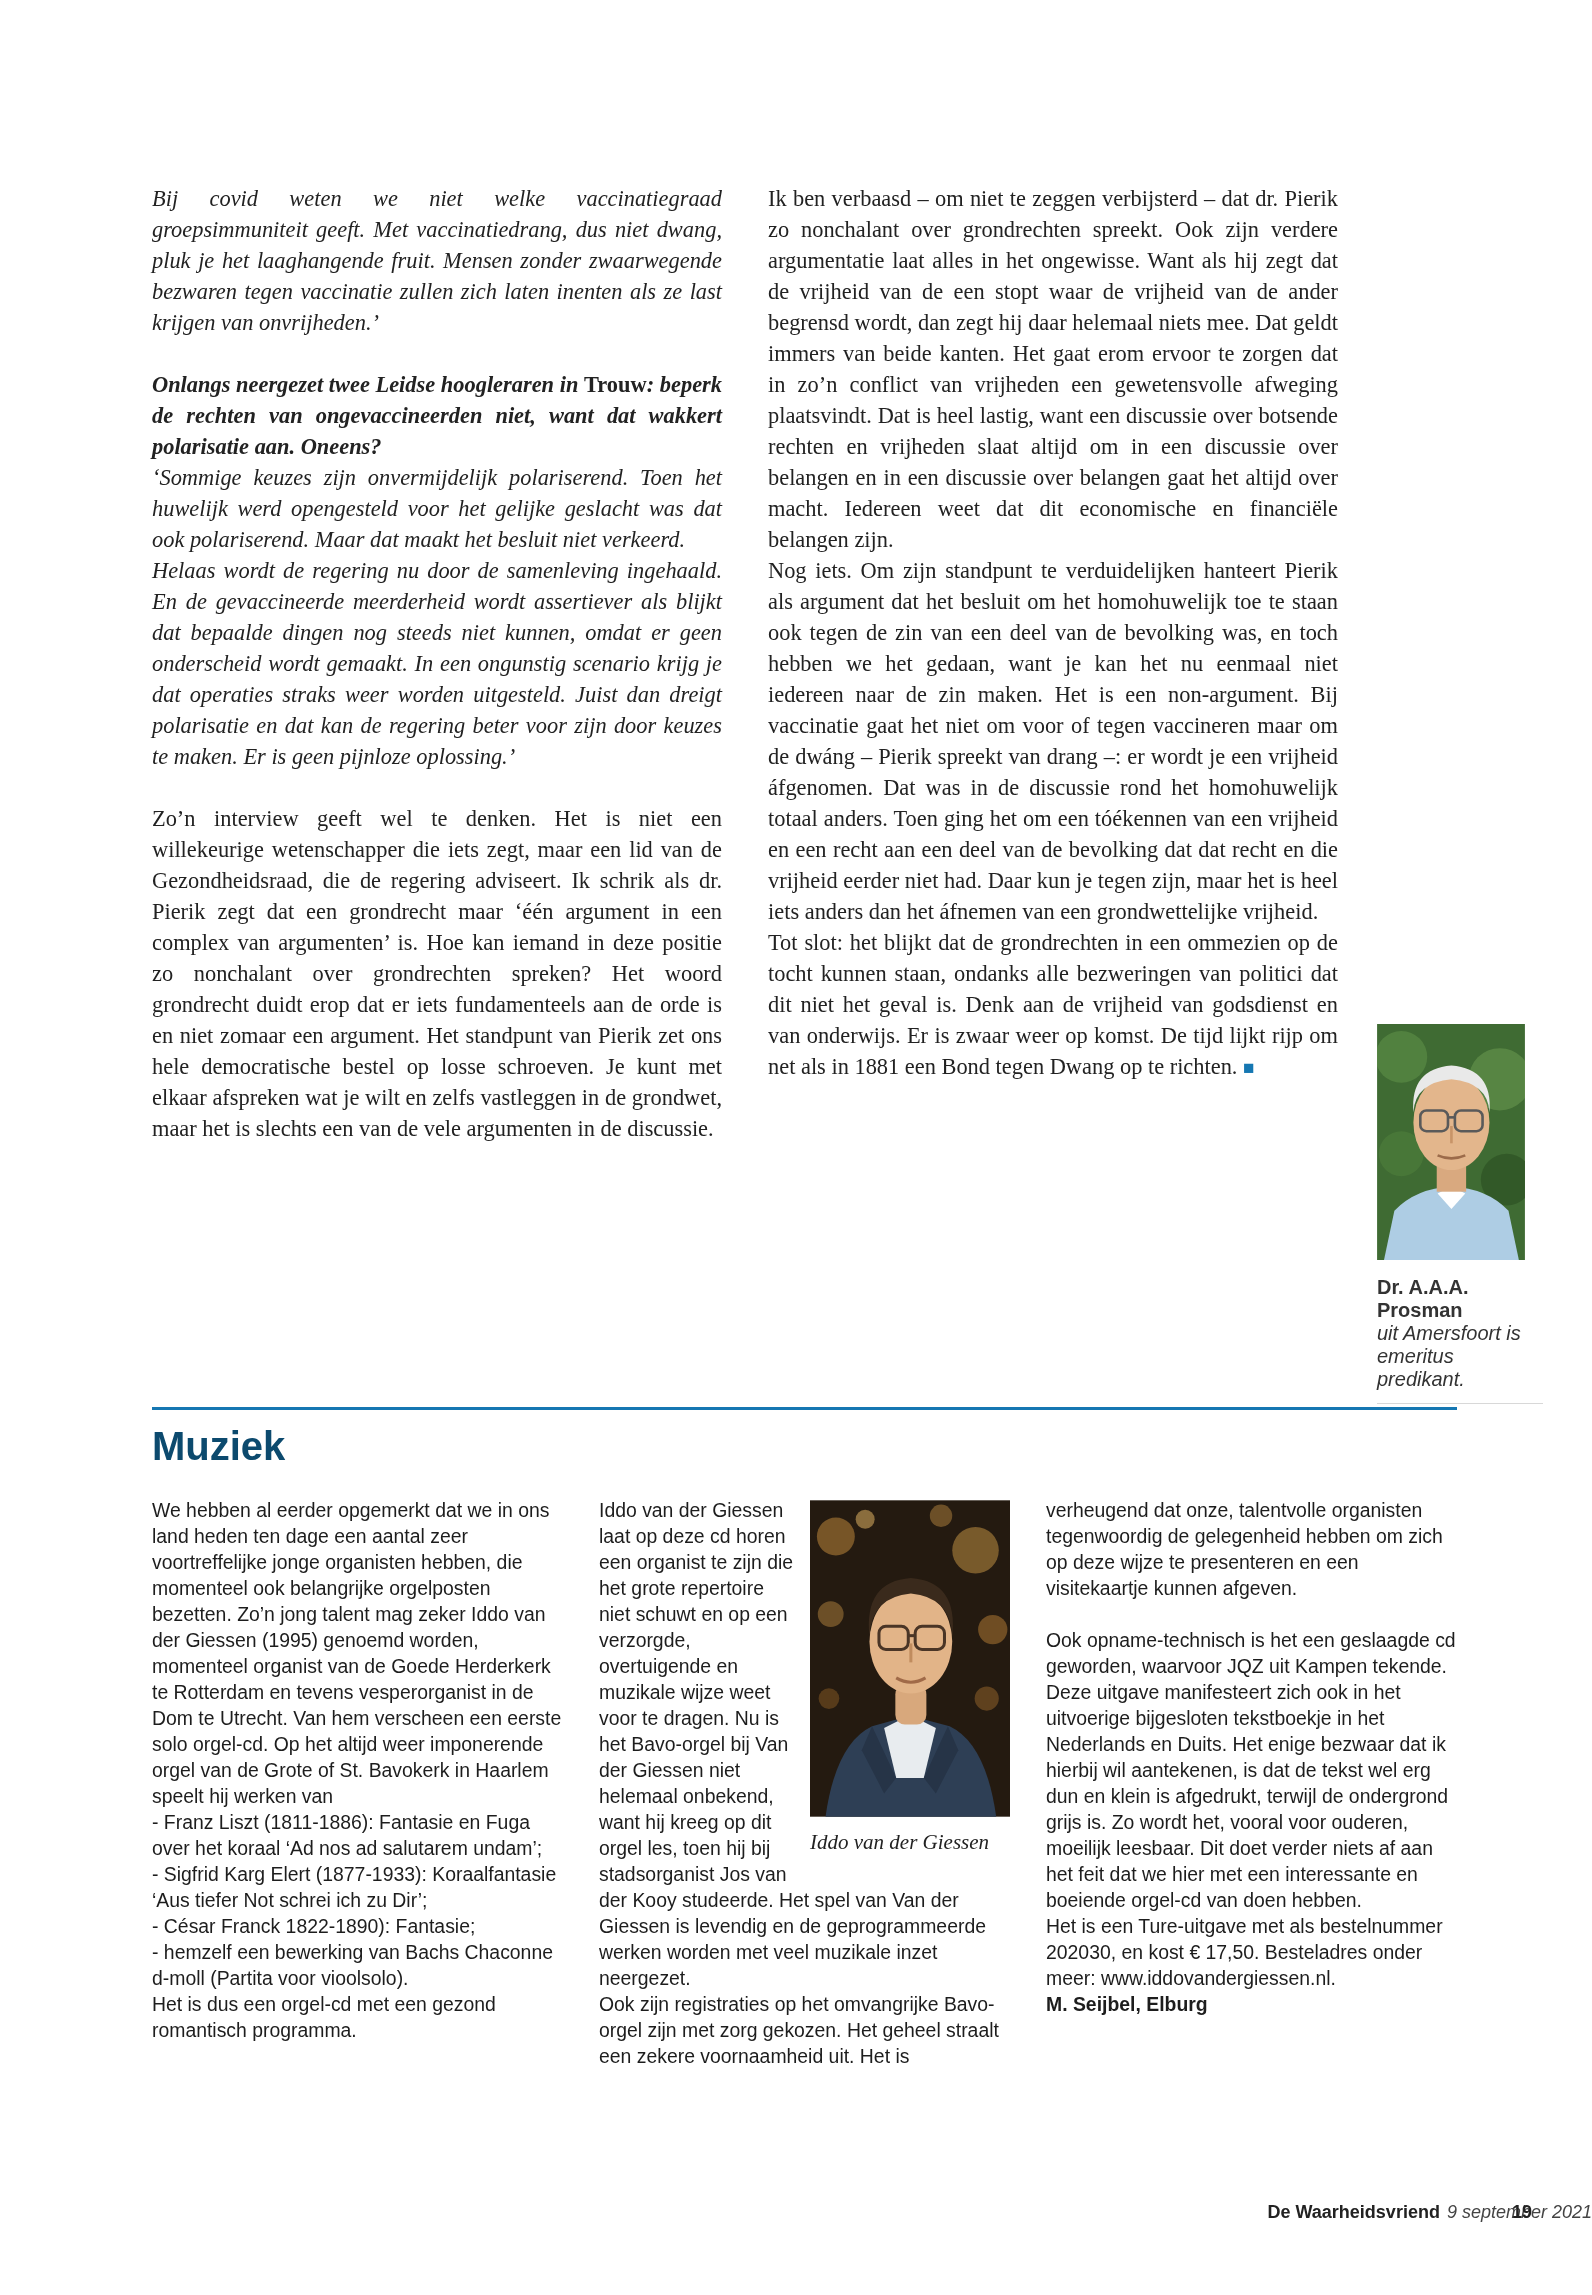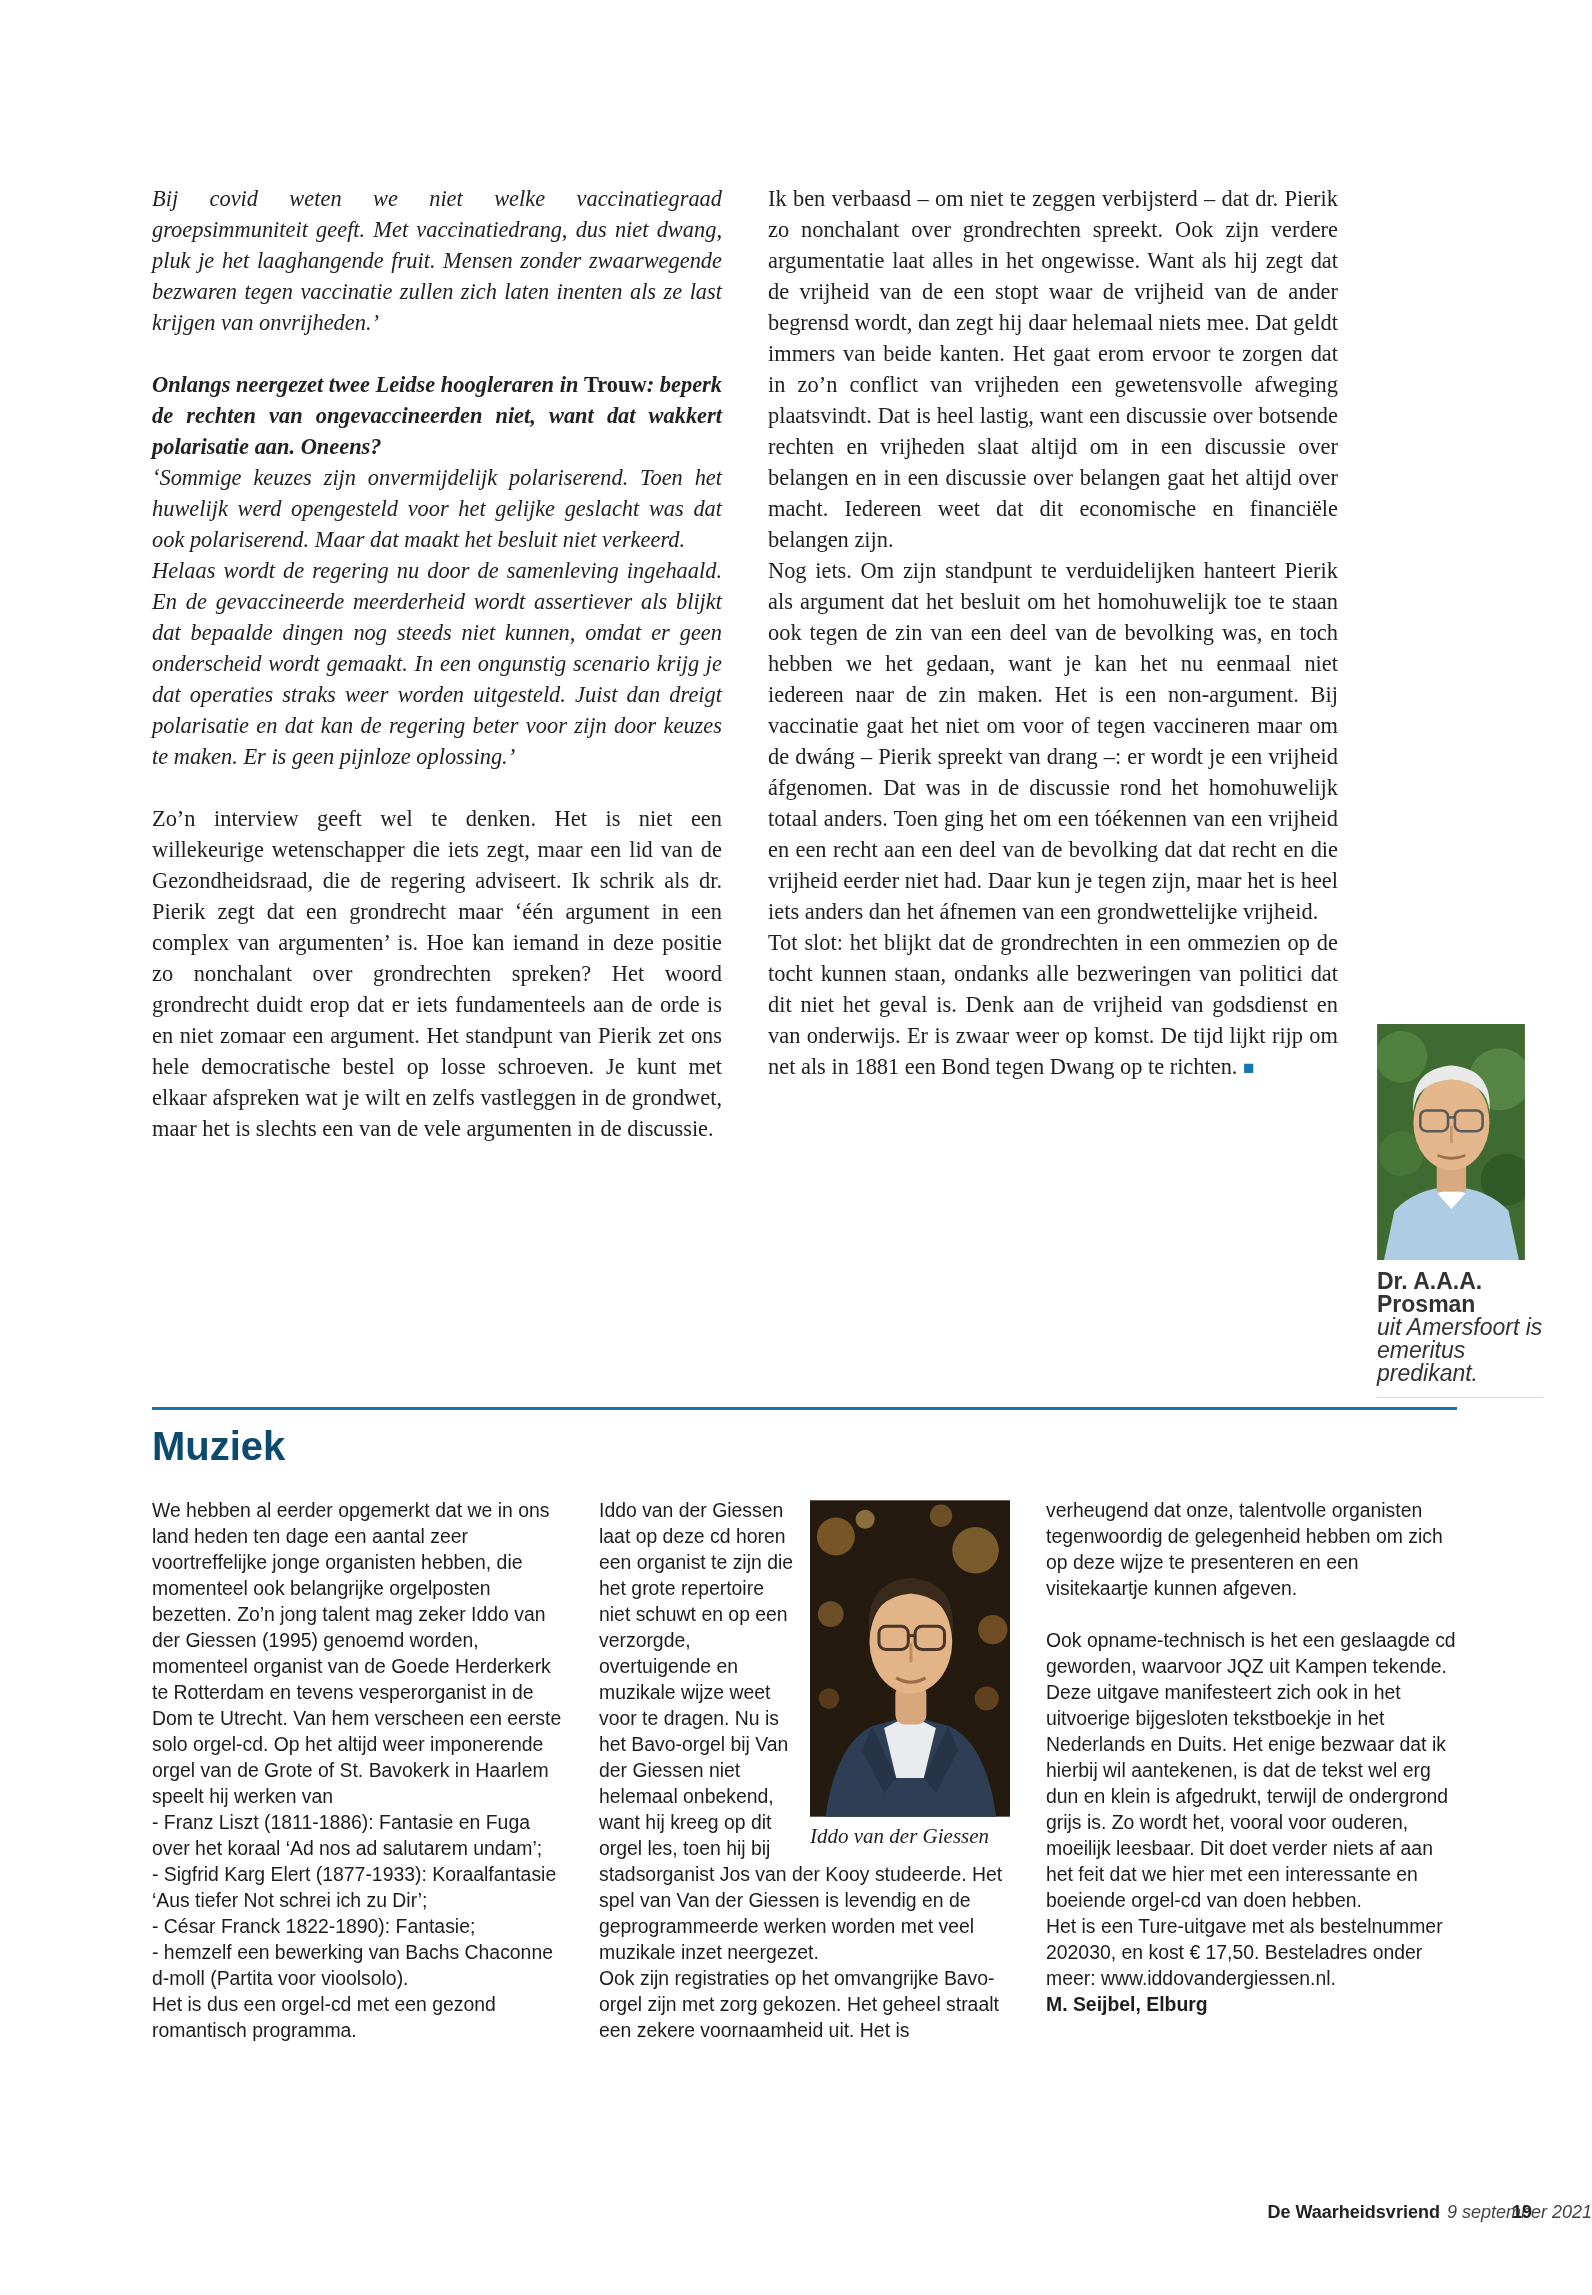--- a/index.html
+++ b/index.html
@@ -30,22 +30,22 @@
   .gap-before { margin-top: 31px !important; }
   .bold-intro { font-weight: bold; font-style: italic; }
   .bold-intro .roman { font-style: normal; }
   .endmark { color: #1577b2; font-style: normal; font-size: 19px; }
 
   
   .author-fig { position: absolute; left: 1225px; top: 841px; width: 166px; margin: 0; }
   .author-fig svg { display: block; }
   .author-caption {
     font-family: "Liberation Sans", "DejaVu Sans", sans-serif;
-    font-size: 23px; line-height: 23px;
-    margin-top: 10px; padding-bottom: 12px;
+    font-size: 20px; line-height: 23px;
+    margin-top: 16px; padding-bottom: 12px;
     border-bottom: 0.9px solid #d8d8d8;
     color: #333;
   }
   .author-caption .cap-name { display: block; font-weight: bold; font-style: normal; }
   .author-caption .cap-desc { display: block; font-style: italic; }
 
   
   .muziek { position: absolute; left: 152px; top: 1407px; width: 1305px; }
   .section-rule { height: 2.6px; background: #1577b2; width: 100%; }
   .muziek h2 {
@@ -64,21 +64,21 @@
   .mcol { flex: 1; min-width: 0; }
   .mcol p { margin: 0; }
   .m-gap-after { margin-bottom: 26px !important; }
 
   .iddo-fig { float: right; width: 200px; margin: 3.5px 0 8.6px 14px; }
   .iddo-fig svg { display: block; }
   .iddo-caption {
     font-family: "Liberation Serif", "DejaVu Serif", serif;
     font-style: italic;
     font-size: 21px; line-height: 26px;
-    margin-top: 6px; color: #222;
+    margin-top: 12px; color: #222;
   }
   .byline { text-align: left; font-weight: bold; }
 
   
   .page-footer {
     position: absolute; left: 0; top: 2202px; width: 1592px; height: 35px;
     font-family: "Liberation Sans", "DejaVu Sans", sans-serif;
     font-size: 18px; color: #222;
   }
   .footer-center { text-align: right; width: 100%; }

